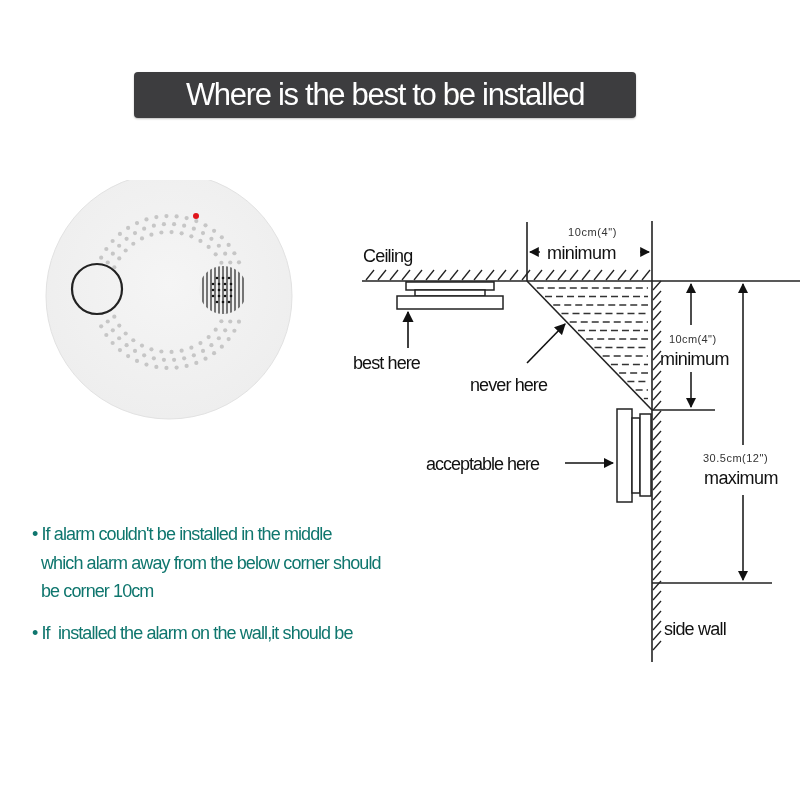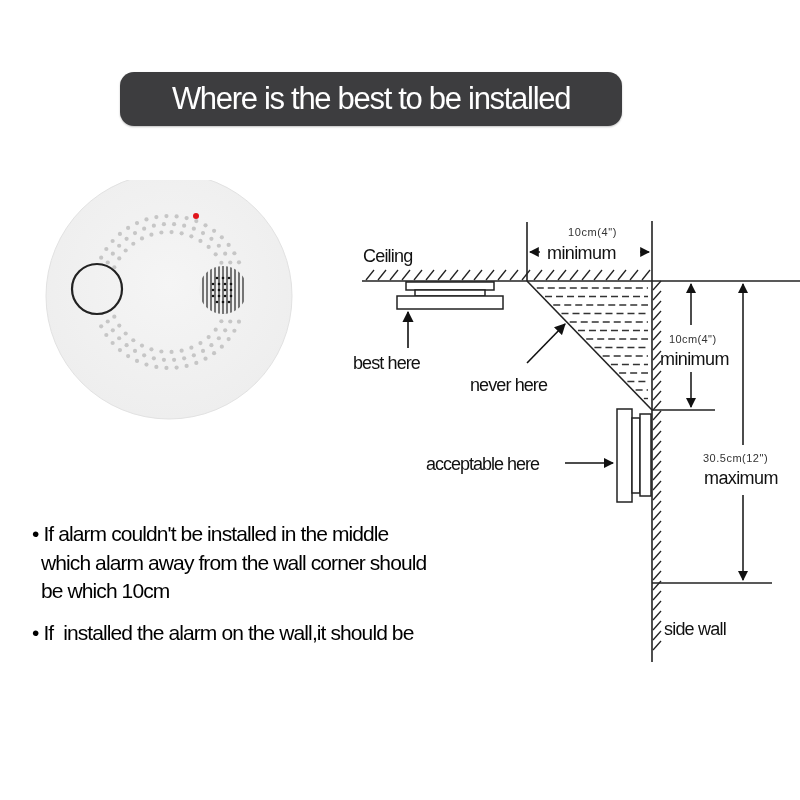--- a/index.html
+++ b/index.html
@@ -1,33 +1,33 @@
 <!DOCTYPE html>
 <html><head>
   <meta charset="utf-8">
   <style>
     html, body { margin: 0; padding: 0; }
     body {
       width: 800px; height: 800px; background: #ffffff; position: relative; overflow: hidden;
       font-family: "Liberation Sans", sans-serif; color: #1a1a1a;
     }
     .title-pill {
-      position: absolute; left: 120px; top: 72px; width: 502px; height: 54px;
-      background: #3d3d3f; border-radius: 14px; box-shadow: 0 1px 2px rgba(0,0,0,0.25);
+      position: absolute; left: 134px; top: 72px; width: 502px; height: 46px;
+      background: #3d3d3f; border-radius: 4px; box-shadow: 0 1px 2px rgba(0,0,0,0.25);
       display: flex; align-items: center; justify-content: center;
     }
     .title-text {
       color: #ffffff; font-size: 31px; letter-spacing: -1.3px; font-weight: normal;
       white-space: nowrap;
     }
     .detector { position: absolute; left: 40px; top: 180px; width: 260px; height: 240px; }
     .diagram { position: absolute; left: 340px; top: 200px; width: 460px; height: 480px; }
     .bullets { position: absolute; left: 32px; top: 520px; width: 360px; }
     .bullet-line {
-      font-size: 21px; letter-spacing: -0.9px; line-height: 28.5px; white-space: nowrap; color: #000000;
+      font-size: 18px; letter-spacing: -0.9px; line-height: 28.5px; white-space: nowrap; color: #0f766e;
     }
     .bullet-block { margin-bottom: 13px; }
     .indent { padding-left: 10px; }
     .indent2 { padding-left: 9px; }
   </style>
 </head>
 <body>
 
 <div class="title-pill">
   <span class="title-text">Where is the best to be installed</span>
@@ -332,22 +332,22 @@
     <text x="704" y="484" font-size="18" fill="#111" letter-spacing="-0.6">maximum</text>
   </svg>
 </div>
 
 <div class="bullets">
   <div class="bullet-block">
     <div class="bullet-line">
       <span>•</span>
       <span>If alarm couldn't be installed in the middle</span>
     </div>
-    <div class="bullet-line indent2">which alarm away from the wall corner should</div>
-    <div class="bullet-line indent2">be which 10cm</div>
+    <div class="bullet-line indent2">which alarm away from the below corner should</div>
+    <div class="bullet-line indent2">be corner 10cm</div>
   </div>
   <div class="bullet-block">
     <div class="bullet-line">
       <span>•</span>
       <span style="white-space:pre">If  installed the alarm on the wall,it should be</span>
     </div>
   </div>
 </div>
 
 </body></html>

